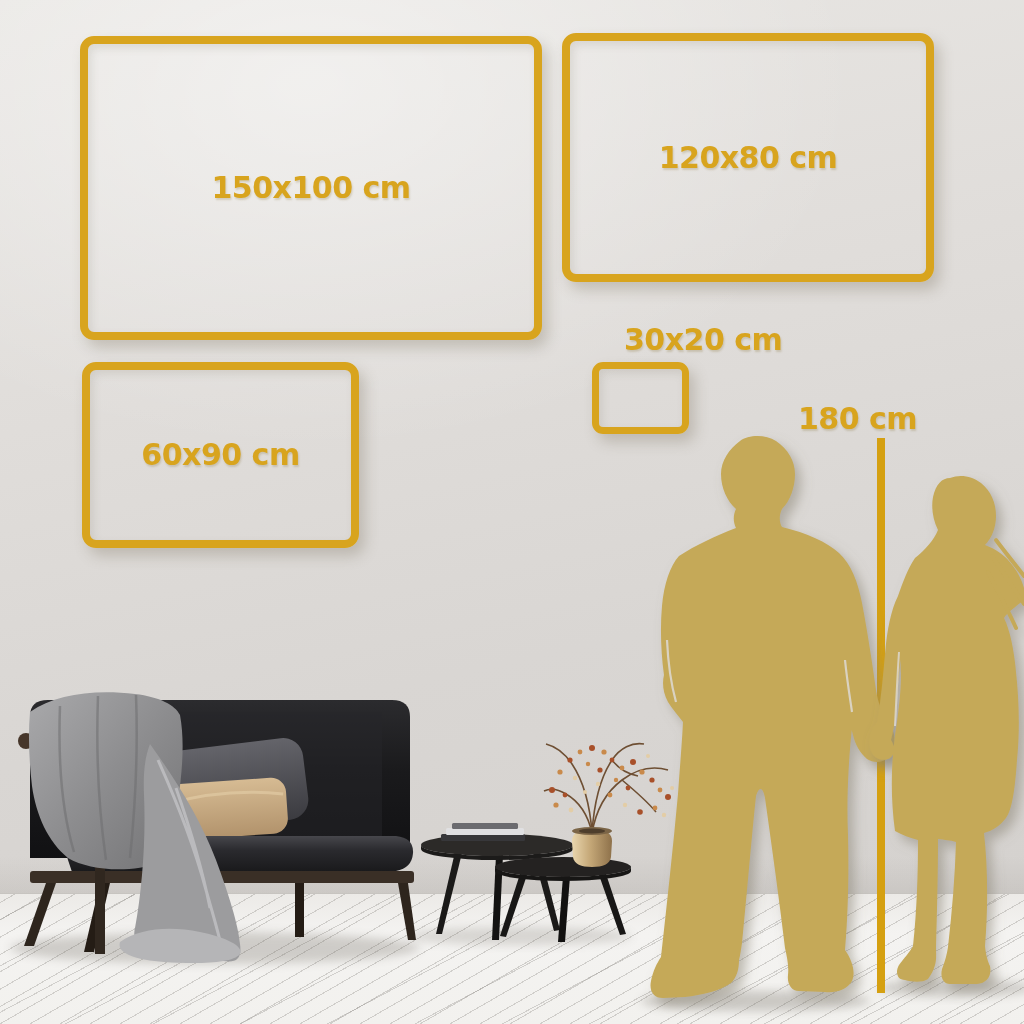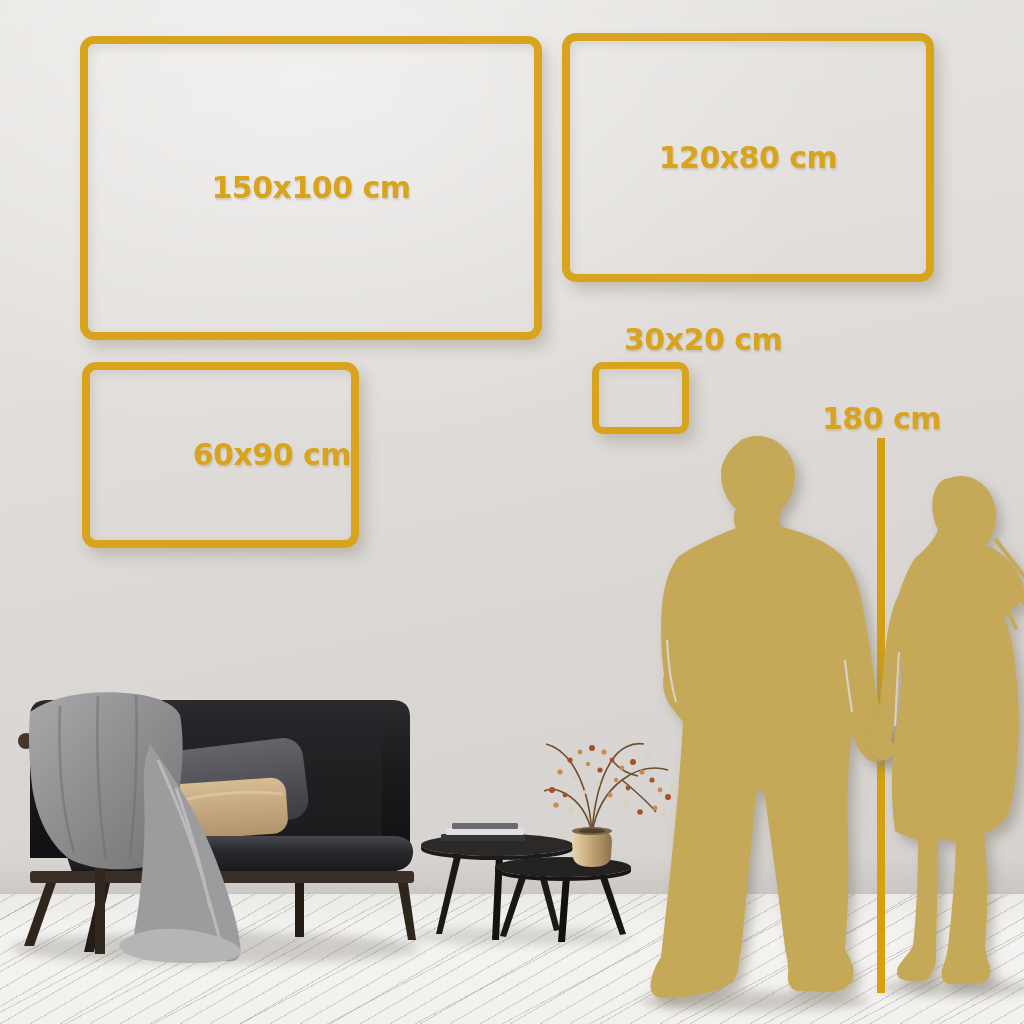--- a/index.html
+++ b/index.html
@@ -44,29 +44,29 @@
   <div class="floor"></div>
 
   <div class="frame" style="left:80px;top:36px;width:446px;height:288px;">
     <span class="size-label">150x100 cm</span>
   </div>
 
   <div class="frame" style="left:562px;top:33px;width:356px;height:233px;">
     <span class="size-label">120x80 cm</span>
   </div>
 
-  <div class="frame" style="left:82px;top:362px;width:261px;height:170px;justify-content:flex-end;">
+  <div class="frame" style="left:82px;top:362px;width:261px;height:170px;">
     <span class="size-label">60x90 cm</span>
   </div>
 
 
   <div class="frame small" style="left:592px;top:362px;width:83px;height:58px;"></div>
   <div class="floating-label size-label" style="left:624px;top:325px;">30x20 cm</div>
 
-  <div class="floating-label size-label" style="left:822px;top:404px;">180 cm</div>
+  <div class="floating-label size-label" style="left:798px;top:404px;">180 cm</div>
 
   <svg width="1024" height="1024" viewBox="0 0 1024 1024">
     <defs>
       <filter id="blur5" x="-40%" y="-40%" width="180%" height="180%">
           <feGaussianBlur stdDeviation="5"></feGaussianBlur>
         </filter>
       <filter id="blur3" x="-40%" y="-40%" width="180%" height="180%">
           <feGaussianBlur stdDeviation="3"></feGaussianBlur>
         </filter>
       <filter id="figshadow" x="-20%" y="-10%" width="140%" height="125%">

